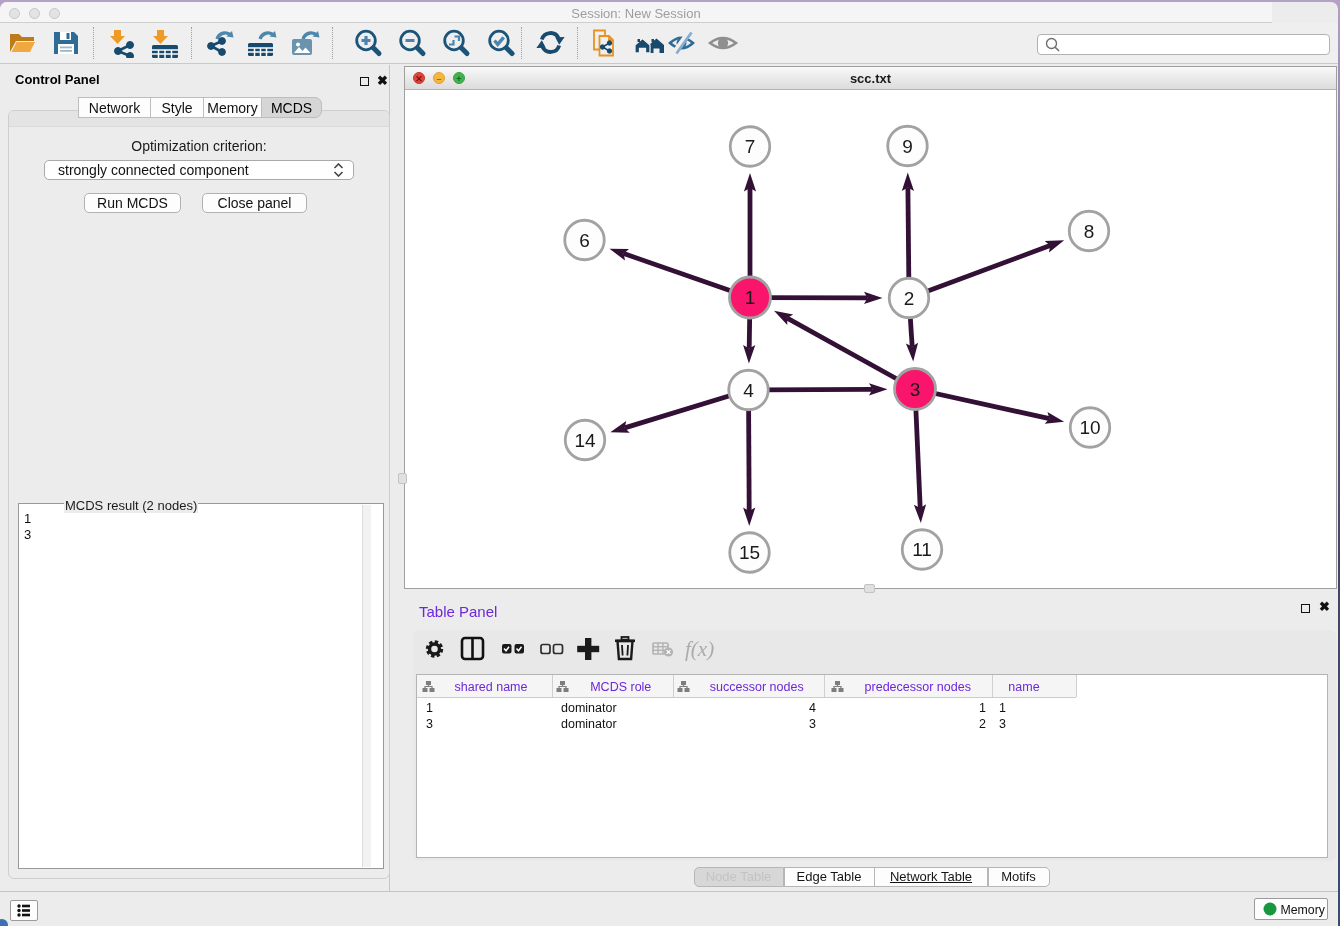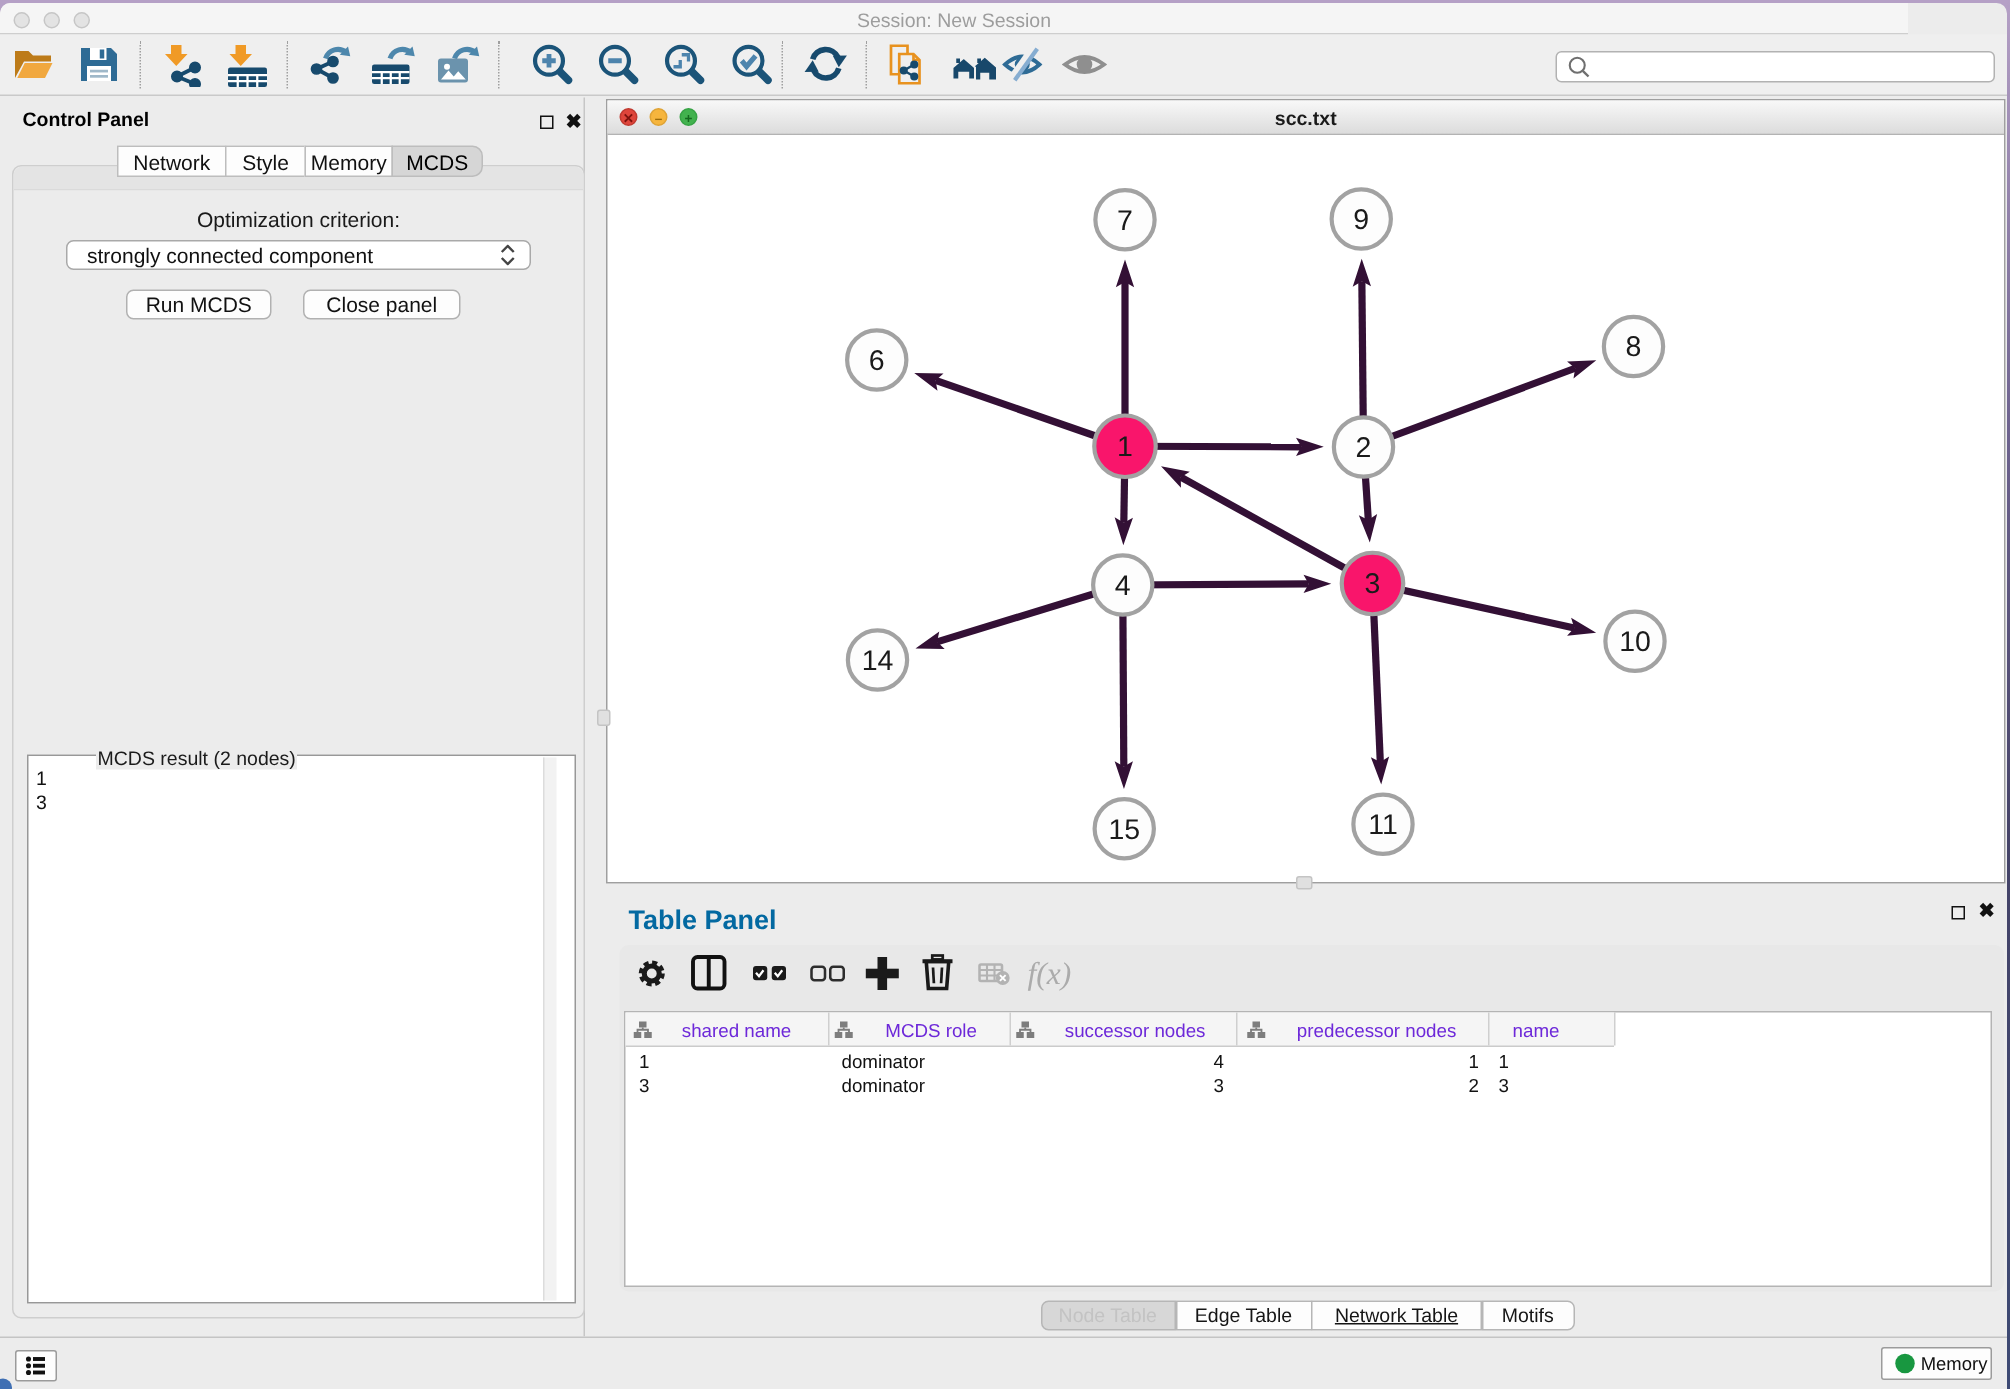--- a/index.html
+++ b/index.html
@@ -36,21 +36,21 @@
 #nettitle { left:0; top:0; width:931px; height:23px; background:linear-gradient(#f8f8f8,#dcdcdc); border-bottom:1px solid #b3b3b3; }
 #nettitle .t { width:100%; text-align:center; position:absolute; top:4px; font-size:13px; font-weight:bold; color:#1a1a1a; }
 .tl { position:absolute; top:4.5px; width:12px; height:12px; border-radius:50%; font-size:9px; font-weight:bold; text-align:center; line-height:12px; }
 #graph { left:0; top:23px; }
 #graph line { stroke:#331035; stroke-width:4.8; }
 #graph polygon { fill:#331035; }
 #graph circle { stroke:#a2a2a2; stroke-width:2.8; }
 #graph text { font-size:19px; fill:#1a1a1a; text-anchor:middle; font-family:"Liberation Sans",sans-serif; }
 
 #tpanel { left:405px; top:595px; width:933px; height:294px; background:#ececec; }
-#tpanel h1 { font-size:18px; font-weight:bold; color:#0369a1; position:absolute; left:14px; top:6px; }
+#tpanel h1 { font-size:15px; font-weight:normal; color:#6d28d9; position:absolute; left:14px; top:6px; }
 #ttoolbar { left:7.5px; top:33px; width:923px; height:231px; background:#e8e8e8; border-radius:6px; }
 #tablebox { left:10.5px; top:77px; width:912.5px; height:184px; background:#fff; border:1px solid #b4b4b4; }
 #thead { left:0; top:0; width:659.5px; height:23px; background:#f5f5f5; border-bottom:1px solid #cbcbcb; }
 .hsep { position:absolute; top:0; height:22px; width:0; border-left:1px solid #cfcfcf; }
 .hlab { position:absolute; top:5px; font-size:12.5px; color:#6d28d9; }
 .cell { position:absolute; font-size:12.5px; color:#121212; }
 .btab { position:absolute; top:270px; height:20px; background:#fdfdfd; border:1px solid #b6b6b6; color:#151515; font-size:13px; text-align:center; line-height:18px; }
 .btab.dis { background:#d7d7d7; color:#c3c3c3; border-radius:5px 0 0 5px; }
 
 #statusbar { left:0; top:889px; width:1338px; height:33px; background:#ececec; border-top:1px solid #c4c4c4; }

